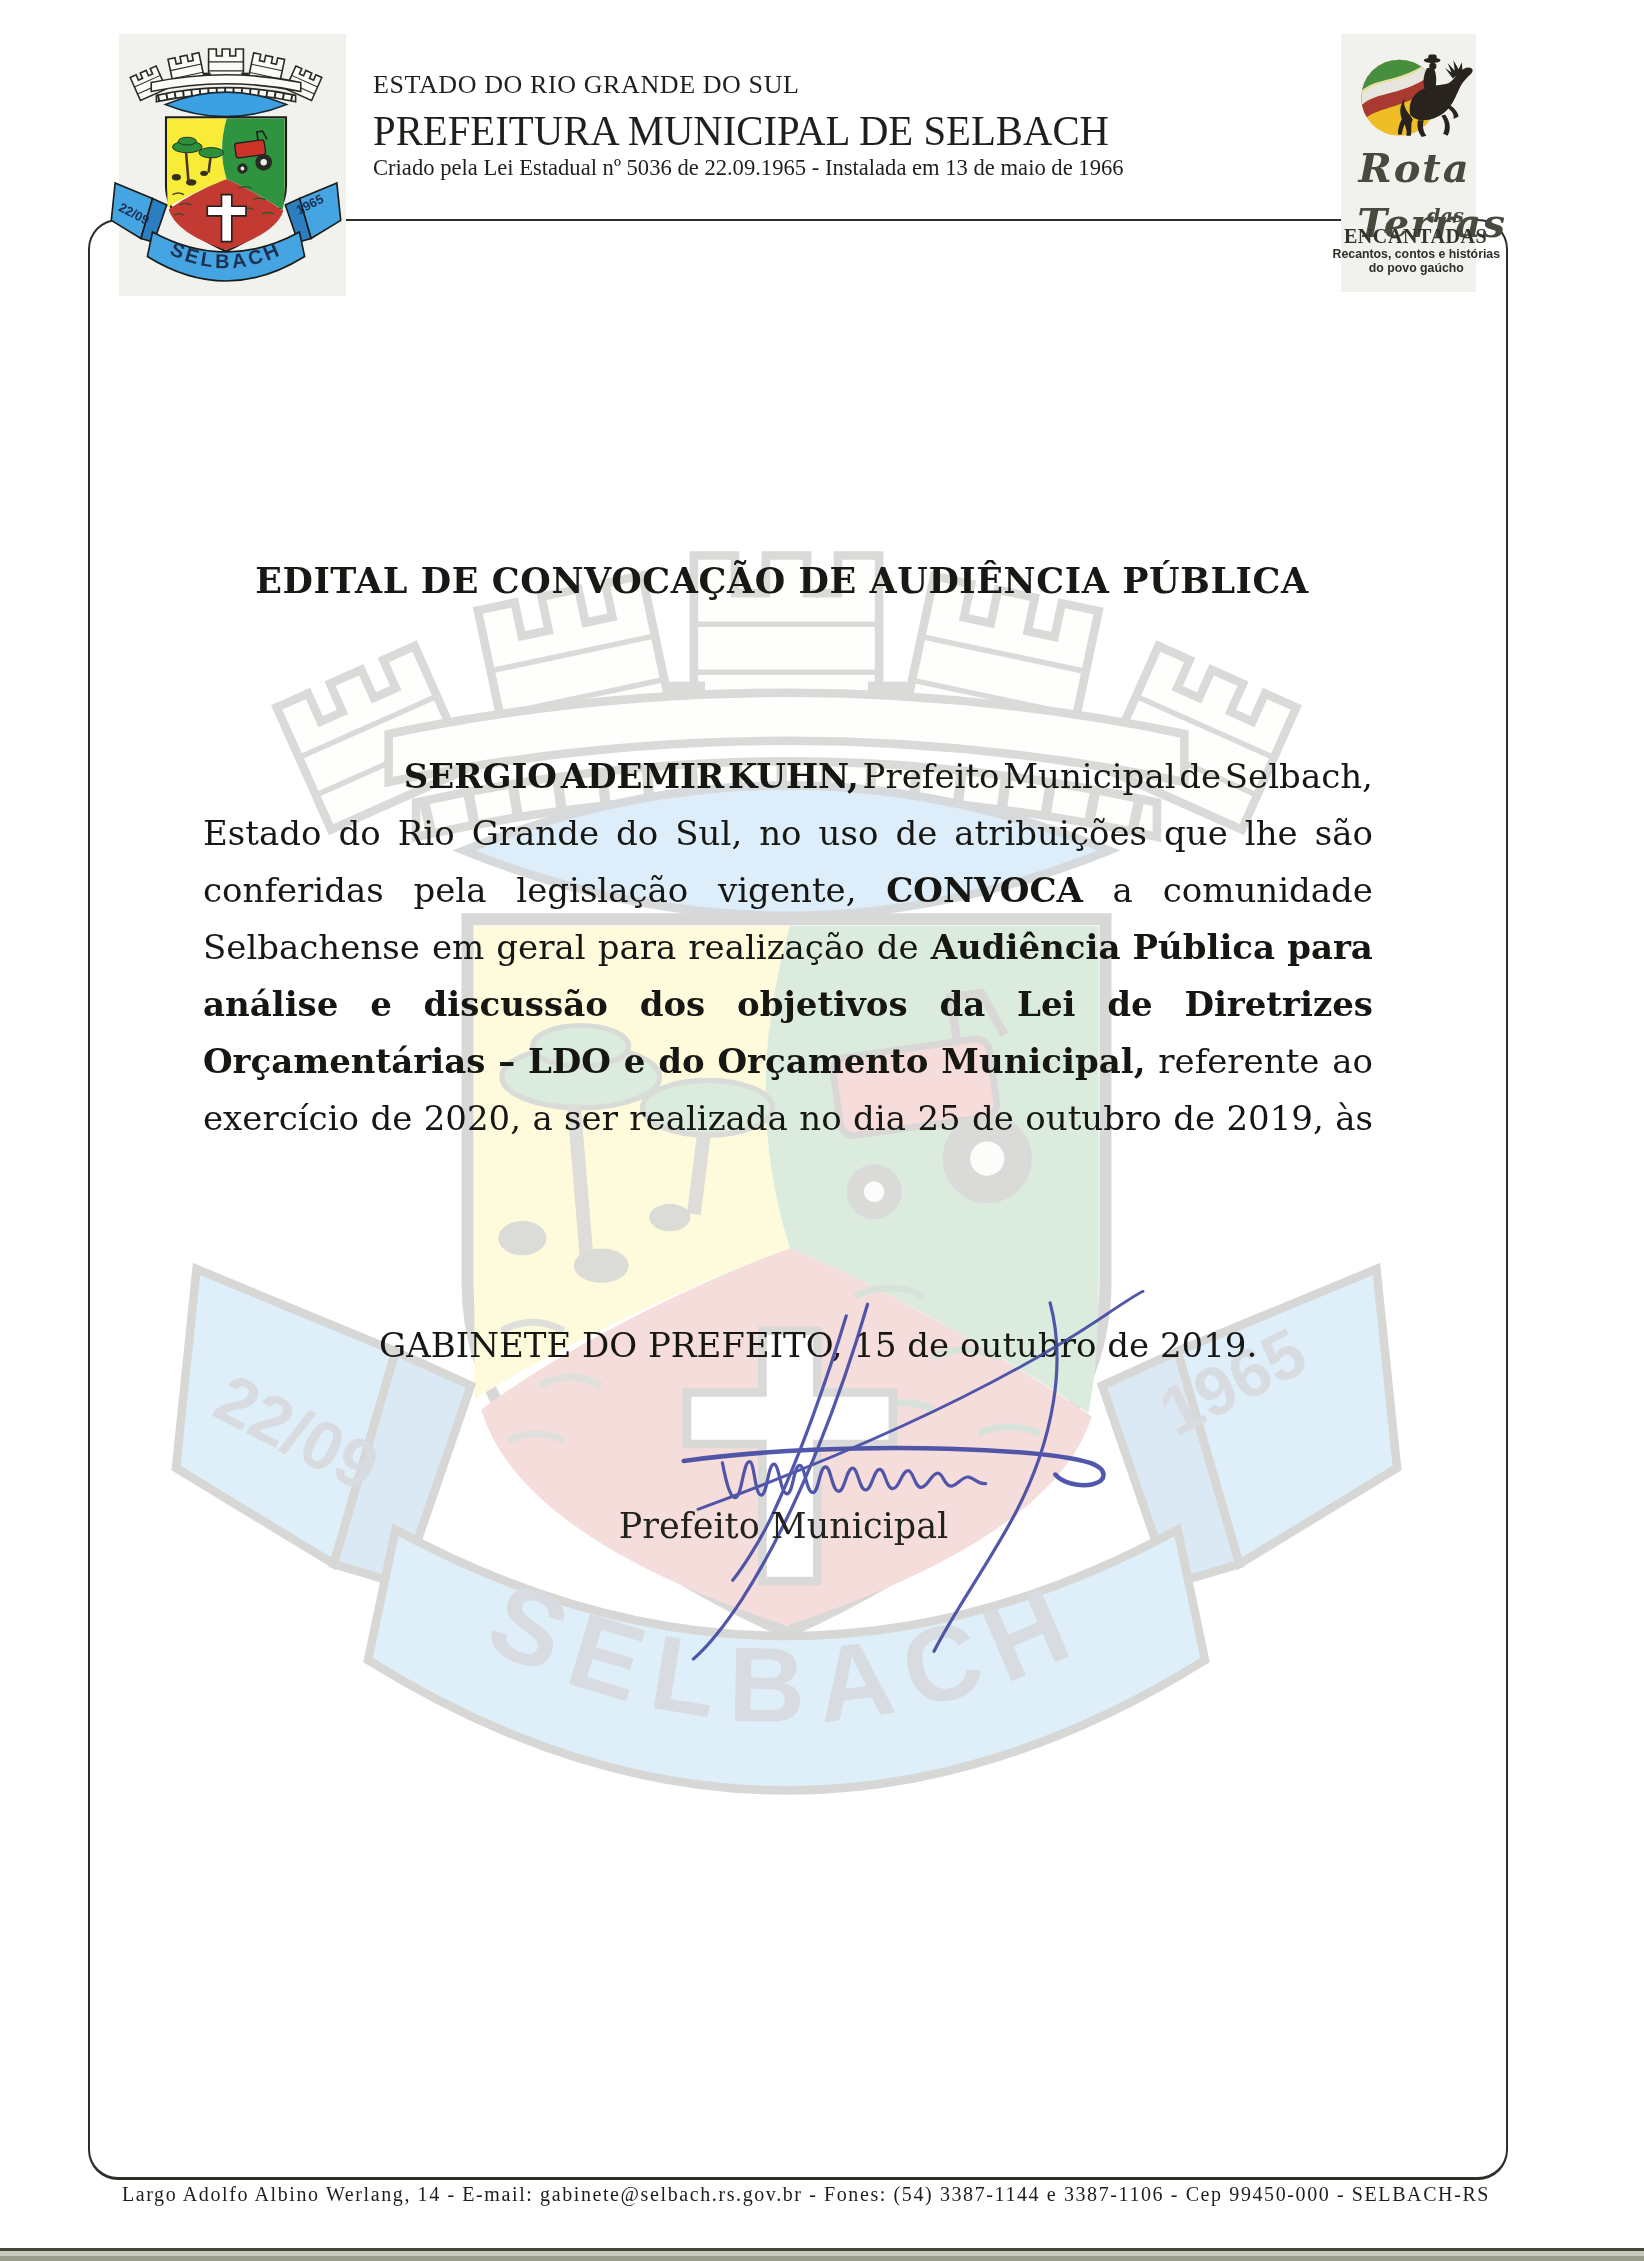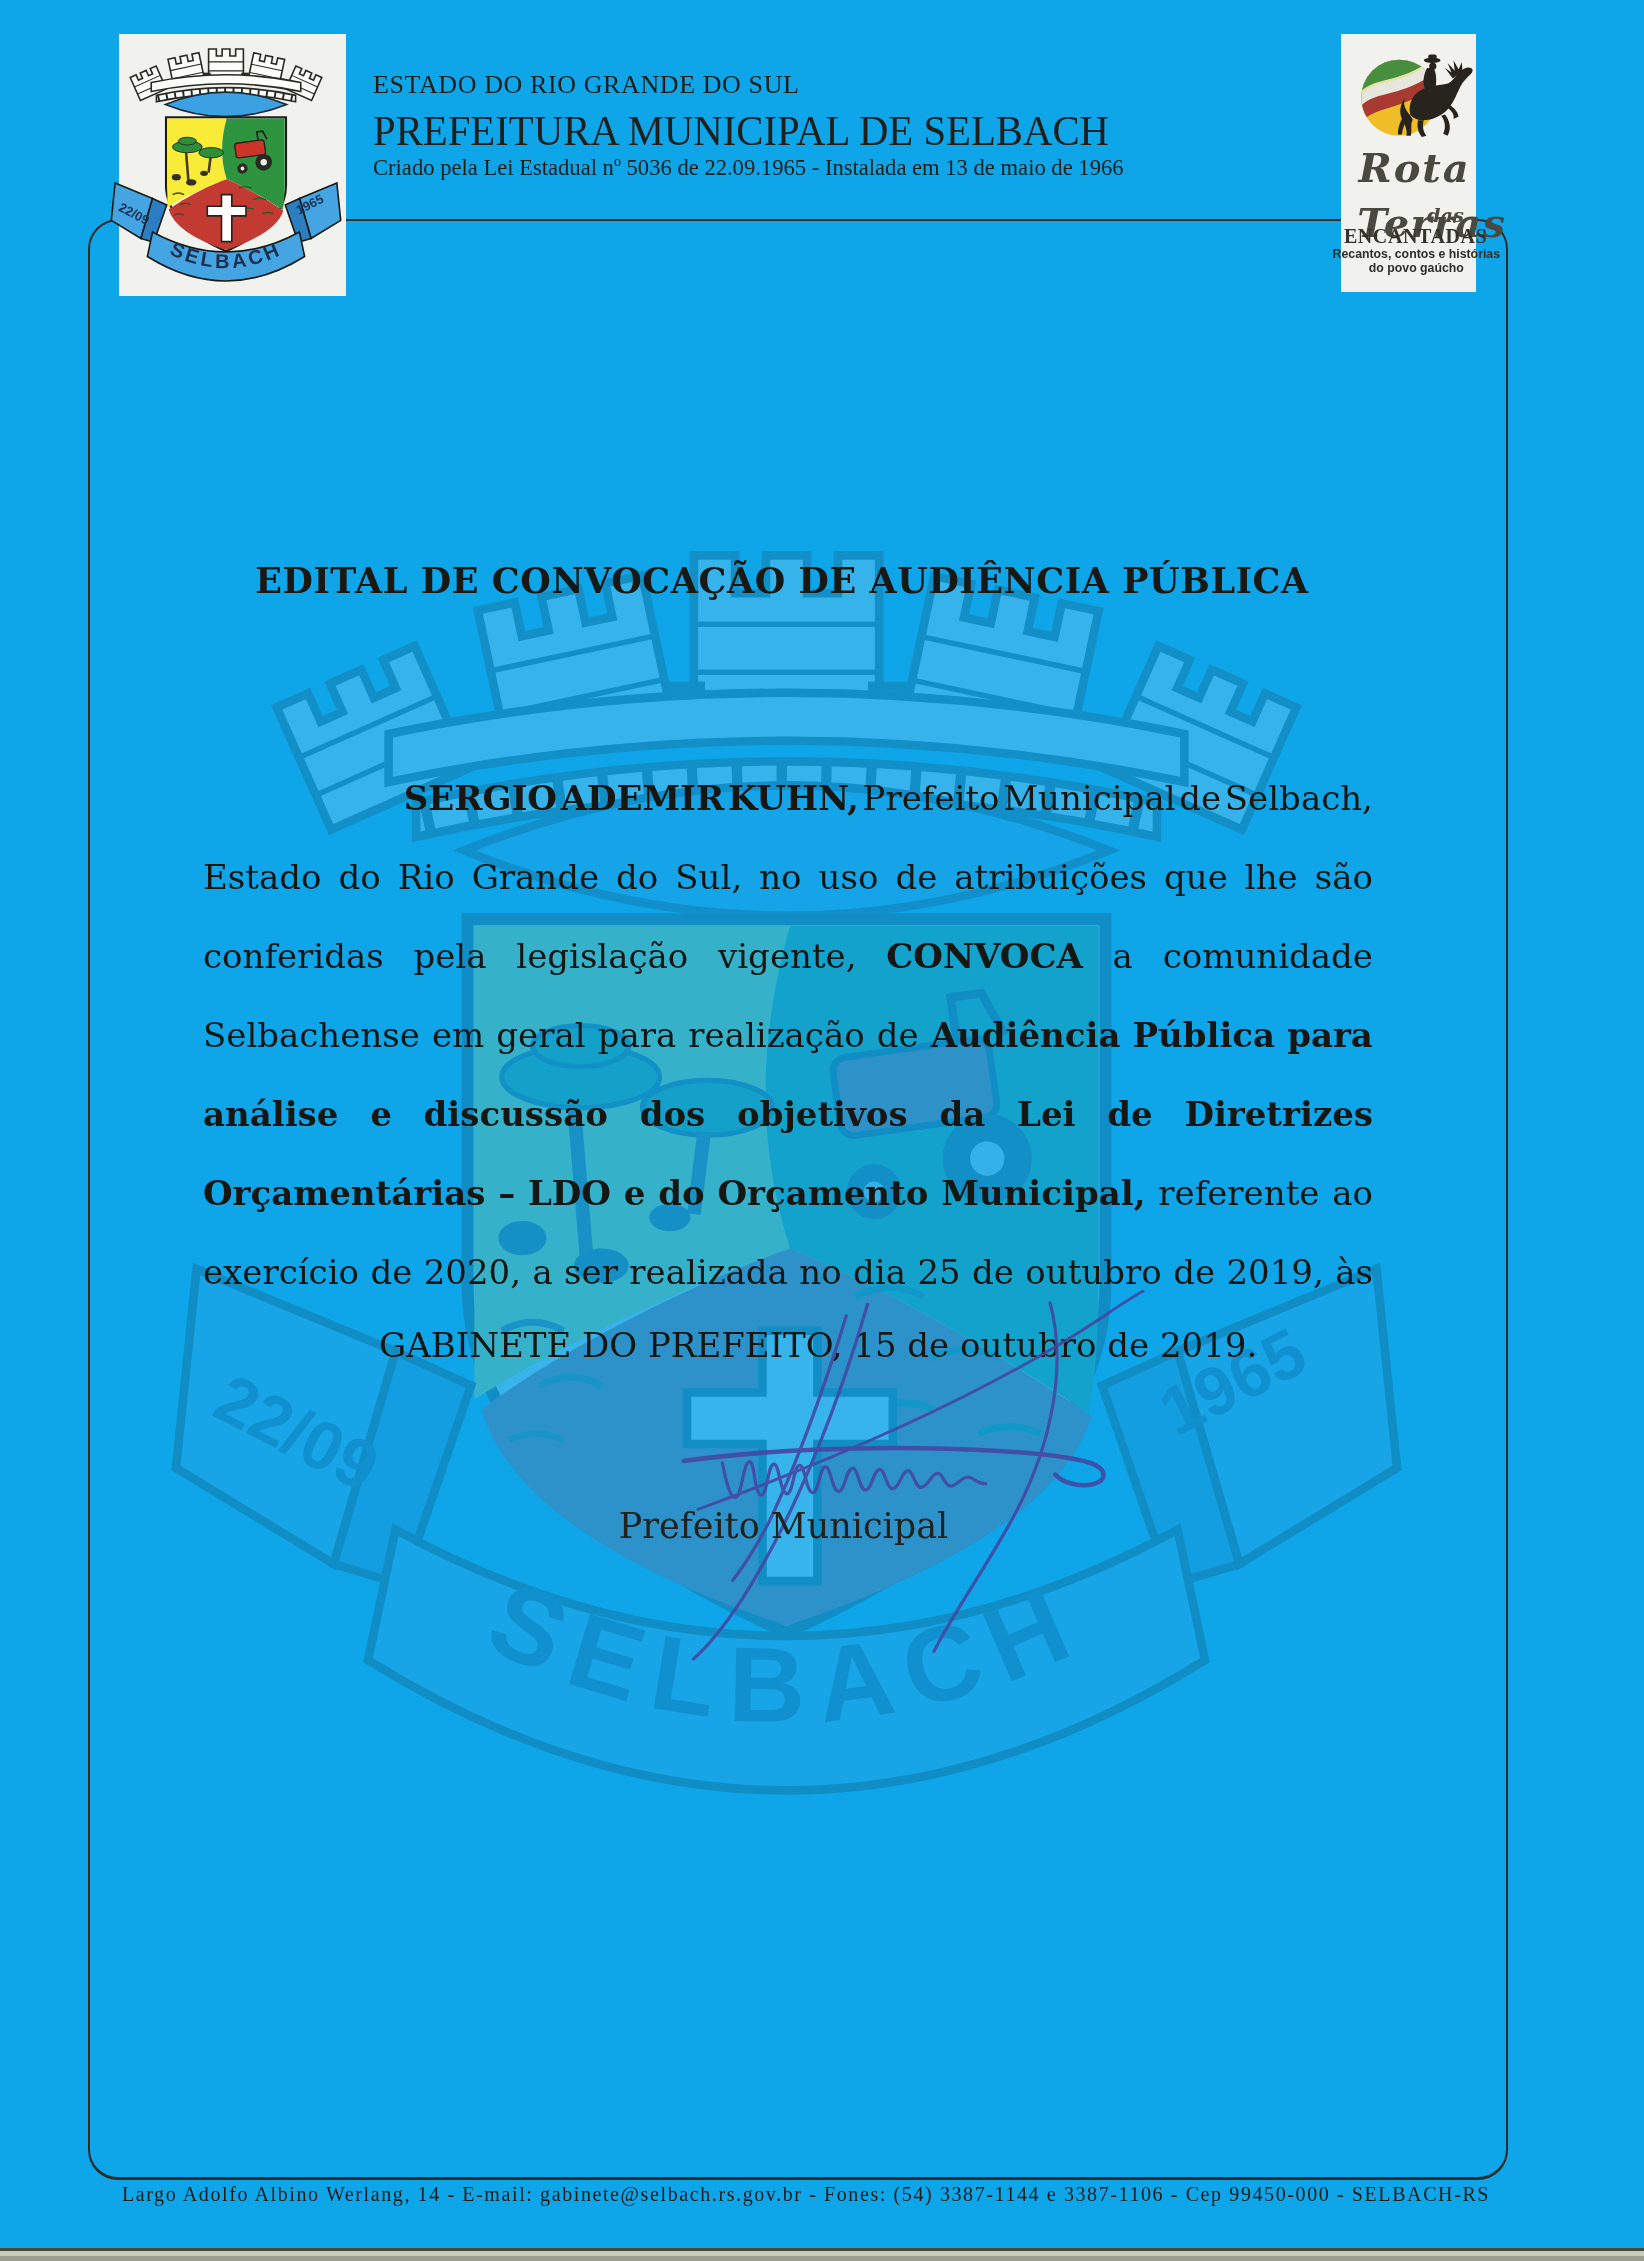--- a/index.html
+++ b/index.html
@@ -1,16 +1,16 @@
 <!DOCTYPE html>
 <html style="font-size:10.3px"><head>
 <meta charset="utf-8">
 <style>
   html,body{margin:0;padding:0;background:#888;}
-  #page{position:relative;width:1644px;height:2261px;background:#0ea5e9;overflow:hidden;
+  #page{position:relative;width:1644px;height:2261px;background:#ffffff;overflow:hidden;
         font-family:"DejaVu Serif",serif;color:#1b1b18;}
   .abs{position:absolute;}
 
   
   #frame{left:88px;top:219px;width:1416px;height:1956px;border:2.6px solid #2e2e28;
          border-bottom-width:3.9px;border-radius:30px;}
 
   
   #watermark{left:169px;top:535px;width:1235px;height:1372px;opacity:.17;}
 
@@ -33,21 +33,21 @@
   #rota-enc{position:absolute;left:-6.4px;top:188px;width:168px;text-align:center;
             font-family:"Liberation Serif",serif;font-weight:bold;font-size:20px;color:#33332c;letter-spacing:0.6px;}
   #rota-cap{position:absolute;left:-7.7px;top:210px;width:172px;text-align:center;
             font-family:"Liberation Sans",sans-serif;font-weight:bold;font-size:12.3px;line-height:14px;color:#2e2e29;}
 
   
   #doc-title{left:0;top:563px;width:1564px;text-align:center;font-size:35px;font-weight:bold;
              letter-spacing:0.6px;line-height:1;color:#181815;}
   #body-block{left:203px;top:748px;width:1170px;font-size:34px;color:#161613;}
   .body-line{height:57px;line-height:57px;white-space:nowrap;}
-  .body-line.justify{display:flex;justify-content:space-between;margin-top:22px;}
+  .body-line.justify{display:flex;justify-content:space-between;}
   .body-line .indent{flex:0 0 197px;}
   .body-line b{font-weight:bold;}
   #dateline{left:379px;top:1317px;font-size:34px;line-height:57px;white-space:nowrap;color:#161613;}
   #signer{left:0;top:1498px;width:1567px;text-align:center;line-height:1;}
   #signer-name{font-size:30px;font-weight:bold;color:#21211d;}
   #signer-title{margin-top:11px;font-size:35px;color:#21211d;}
 
   
   #signature{left:645px;top:1290px;width:529px;height:400px;}
 

